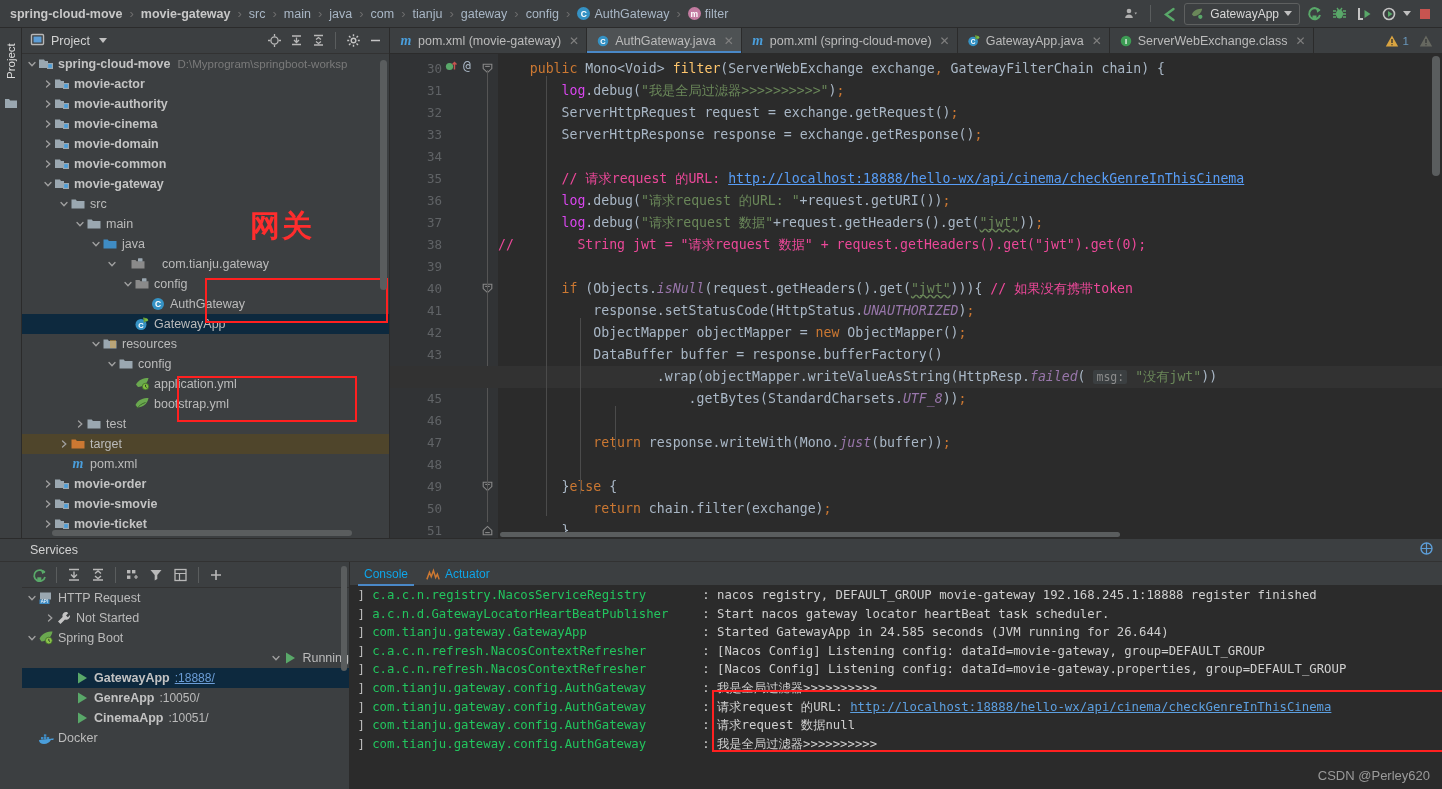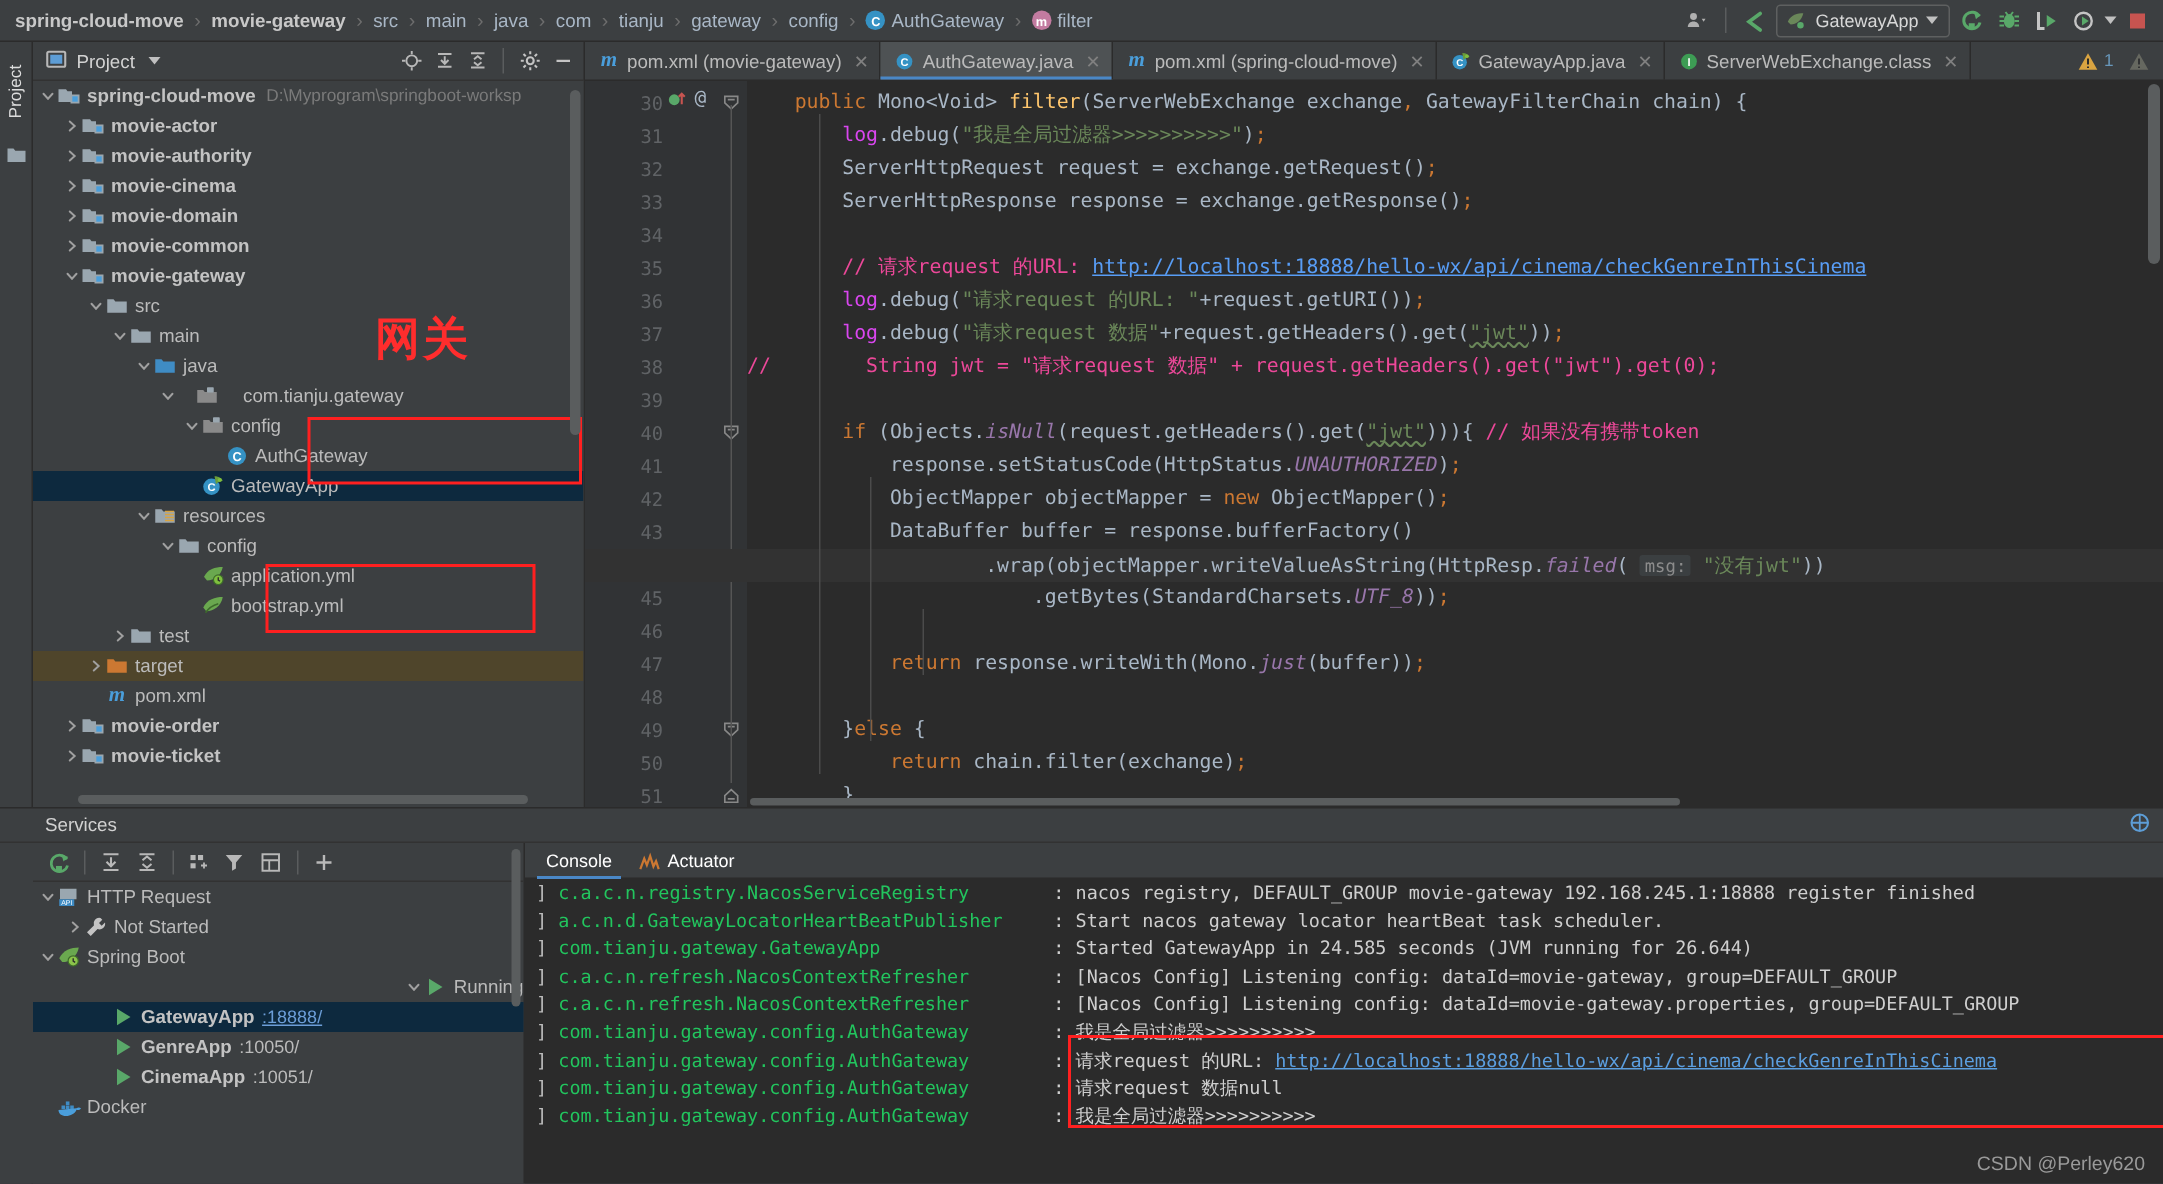--- a/index.html
+++ b/index.html
@@ -168,21 +168,21 @@
   .svc-toolbar { height: 26px; display: flex; align-items: center; gap: 2px; padding-left: 6px; border-bottom: 1px solid #323232;}
   .tb-btn { width: 22px; height: 22px; display:flex;align-items:center;justify-content:center; }
   .tb-sep { width:1px;height:16px;background:#5a5d5e;margin:0 4px; }
   .svc-tree { position:absolute; top:26px; left:0; right:0; bottom:0; }
   .svc-scroll { position:absolute; right:2px; top:4px; width:6px; height:105px; background:#5a5d5e; border-radius:3px; }
 
   .svc-strip { position: absolute; left: 0; top: 538px; width: 22px; bottom: 0; background:#3c3f41; }
 
   .console-area { position: absolute; left: 350px; top: 24px; right: 0; bottom: 0; background: #2b2b2b; }
   .console-tabs { height: 24px; display: flex; align-items: center; gap: 14px; padding-left: 12px; background:#3c3f41; border-bottom: 1px solid #2b2b2b;}
-  .ctab { font-size: 12px; color: #ffffff; display:flex;align-items:center;gap:5px; height:24px; position:relative; padding: 0 2px;}
+  .ctab { font-size: 12px; color: #0ea5e9; display:flex;align-items:center;gap:5px; height:24px; position:relative; padding: 0 2px;}
   .ctab.active::after { content:''; position:absolute;left:-4px;right:-4px;bottom:0;height:2px;background:#4a88c7; }
   .console-body {
     position: absolute; top: 24px; left: 0; right: 0; bottom: 0; background: #2b2b2b;
     font-family: "DejaVu Sans Mono", monospace; font-size: 12.3px; line-height: 18.6px;
     color: #bbbbbb; overflow: hidden; white-space: pre;
   }
   .logrow { height: 18.6px; display: flex; align-items: center; white-space: pre; }
   .lg-pre { color: #bbbbbb; }
   .lg-logger { color: #22c55e; }
   .lg-msg { color: #cfcfcf; }
@@ -654,20 +654,35 @@
             </svg>
           </span>
           <span class="tico">
             <svg width="16" height="16" viewBox="0 0 16 16">
               <path d="M1 3.5h5l1 1.4h3V12H1z" fill="#9aa7b0"></path>
               <rect x="9" y="7" width="6" height="6" fill="#9aa7b0"></rect>
               <rect x="10.2" y="8.2" width="3.6" height="3.6" fill="#4a9edb"></rect>
             </svg>
           </span>
           <span class="tlabel b">movie-order</span>
+        </div>
+        <div class="trow" style="padding-left: 20px;">
+          <span class="arrow">
+            <svg width="10" height="10" viewBox="0 0 10 10">
+              <path d="M3.5 2L6.8 5 3.5 8" stroke="#a0a0a0" stroke-width="1.3" fill="none" stroke-linecap="round"></path>
+            </svg>
+          </span>
+          <span class="tico">
+            <svg width="16" height="16" viewBox="0 0 16 16">
+              <path d="M1 3.5h5l1 1.4h3V12H1z" fill="#9aa7b0"></path>
+              <rect x="9" y="7" width="6" height="6" fill="#9aa7b0"></rect>
+              <rect x="10.2" y="8.2" width="3.6" height="3.6" fill="#4a9edb"></rect>
+            </svg>
+          </span>
+          <span class="tlabel b">movie-smovie</span>
         </div>
         <div class="trow" style="padding-left: 20px;">
           <span class="arrow">
             <svg width="10" height="10" viewBox="0 0 10 10">
               <path d="M3.5 2L6.8 5 3.5 8" stroke="#a0a0a0" stroke-width="1.3" fill="none" stroke-linecap="round"></path>
             </svg>
           </span>
           <span class="tico">
             <svg width="16" height="16" viewBox="0 0 16 16">
               <path d="M1 3.5h5l1 1.4h3V12H1z" fill="#9aa7b0"></path>

